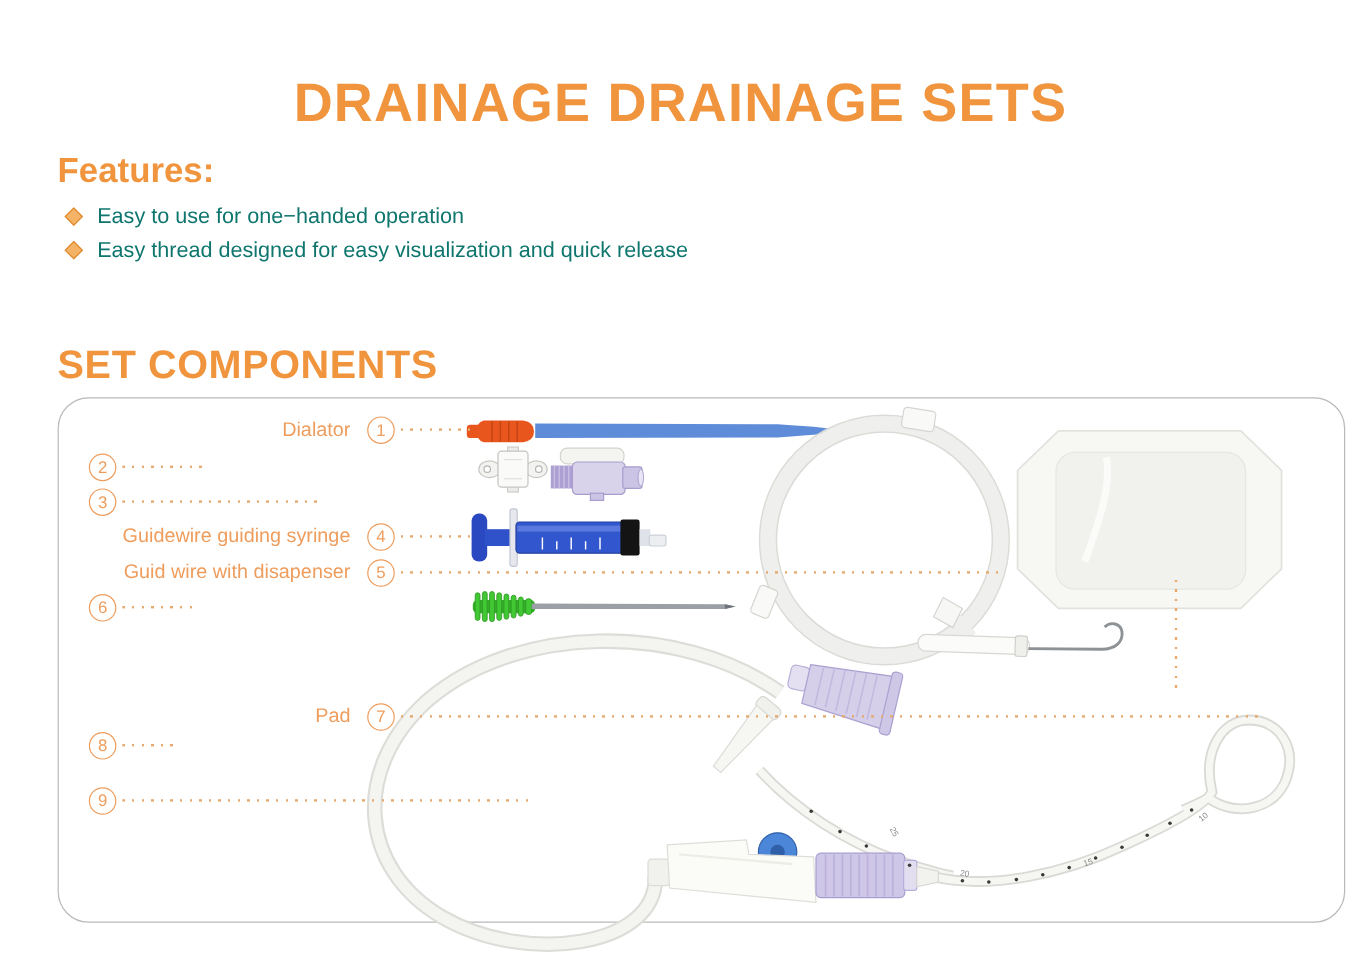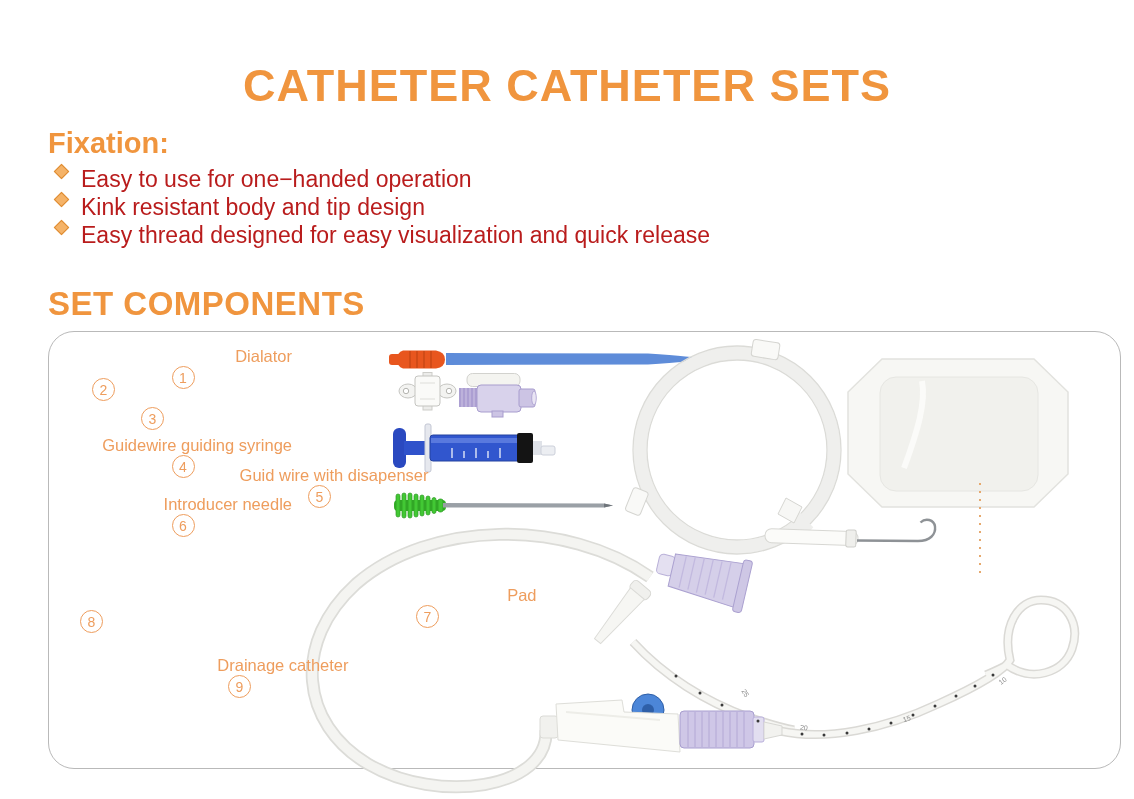--- a/index.html
+++ b/index.html
@@ -5,55 +5,51 @@
   html,body{margin:0;padding:0;background:#ffffff;}
   body{width:1134px;height:799px;position:relative;overflow:hidden;
        font-family:"Liberation Sans", sans-serif;}
   .abs{position:absolute;}
 
   .title{left:0;right:0;top:60px;text-align:center;font-size:45px;font-weight:bold;
          color:#F0953E;letter-spacing:1px;}
 
   .feat-head{left:48px;top:127px;font-size:29px;font-weight:bold;color:#F0953E;}
   .feat-list{left:52px;top:166px;}
-  .feat-item{display:flex;align-items:flex-start;height:28px;font-size:23px;color:#b91c1c;}
+  .feat-item{display:flex;align-items:center;height:28px;font-size:18px;color:#0f766e;}
   .diamond{width:9px;height:9px;margin:0 14px 0 4px;background:#F5B368;
            border:1.5px solid #DE8B30;transform:rotate(45deg);flex:0 0 auto;}
 
   .comp-head{left:48px;top:285px;font-size:33px;font-weight:bold;color:#F0953E;letter-spacing:.5px;}
 
   .panel{left:48px;top:331px;width:1073px;height:438px;border:1.5px solid #B9B9B9;
          border-radius:26px;background:#ffffff;box-sizing:border-box;}
 
   svg.art{left:0;top:0;pointer-events:none;}
 
-  .crow{position:absolute;left:60px;display:flex;align-items:center;height:22px;z-index:5;flex-direction:column;}
+  .crow{position:absolute;left:60px;display:flex;align-items:center;height:22px;z-index:5;}
   .clabel{width:232px;text-align:right;font-size:16.5px;color:#EE9D5D;white-space:nowrap;}
   .cnum{width:21px;height:21px;margin-left:14px;border:1.4px solid #EE9D5D;border-radius:50%;
         color:#EE9D5D;font-size:14px;display:flex;align-items:center;justify-content:center;
         flex:0 0 auto;box-sizing:content-box;}
   .cdots{height:2px;margin-left:5px;
          background:repeating-linear-gradient(90deg,#E6A96E 0 2px,transparent 2px 8px);}
   .vdots{width:2px;z-index:5;
          background:repeating-linear-gradient(180deg,#E6A96E 0 2px,transparent 2px 8px);}
 </style>
 </head>
 <body>
 
-<div class="abs title">CATHETER CATHETER SETS</div>
-<div class="abs feat-head">Fixation:</div>
+<div class="abs title">DRAINAGE DRAINAGE SETS</div>
+<div class="abs feat-head">Features:</div>
 
 <div class="abs feat-list">
   <div class="feat-item">
     <span class="diamond"></span>
     <span>Easy to use for one−handed operation</span>
-  </div>
-  <div class="feat-item">
-    <span class="diamond"></span>
-    <span>Kink resistant body and tip design</span>
   </div>
   <div class="feat-item">
     <span class="diamond"></span>
     <span>Easy thread designed for easy visualization and quick release</span>
   </div>
 </div>
 
 <div class="abs comp-head">SET COMPONENTS</div>
 
 <div class="abs panel"></div>
@@ -204,32 +200,30 @@
   <span class="clabel">Guidewire guiding syringe</span>
   <span class="cnum">4</span>
   <span class="cdots" style="width:58px"></span>
 </div>
 <div class="crow" style="top:466px">
   <span class="clabel">Guid wire with disapenser</span>
   <span class="cnum">5</span>
   <span class="cdots" style="width:500px"></span>
 </div>
 <div class="crow" style="top:495px">
-  <span class="clabel">Introducer needle</span>
   <span class="cnum">6</span>
   <span class="cdots" style="width:58px"></span>
 </div>
 <div class="crow" style="top:586px">
   <span class="clabel">Pad</span>
   <span class="cnum">7</span>
   <span class="cdots" style="width:716px"></span>
 </div>
 <div class="crow" style="top:610px">
   <span class="cnum">8</span>
   <span class="cdots" style="width:44px"></span>
 </div>
 <div class="crow" style="top:656px">
-  <span class="clabel">Drainage catheter</span>
   <span class="cnum">9</span>
   <span class="cdots" style="width:340px"></span>
 </div>
 
 <div class="abs vdots" style="left:979px;top:483px;height:94px"></div>
 
 </body></html>

